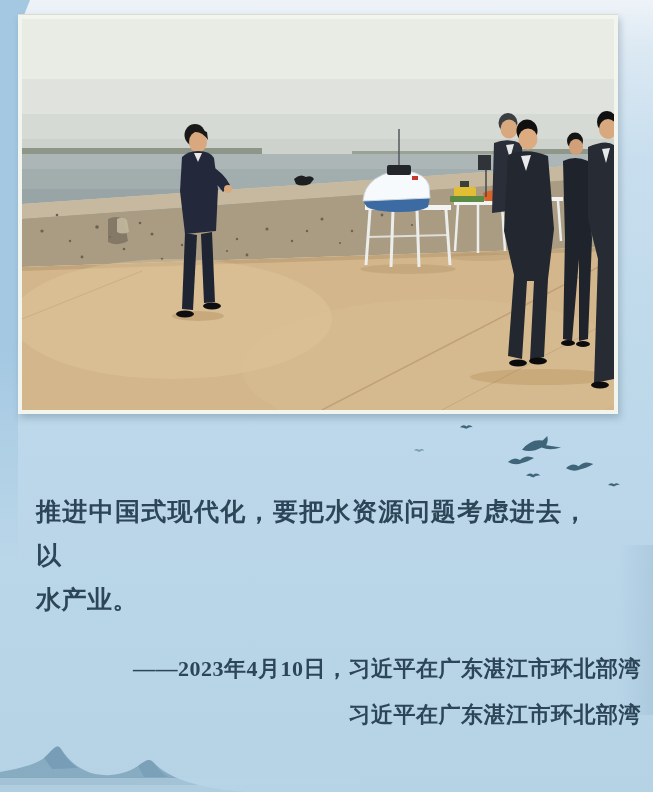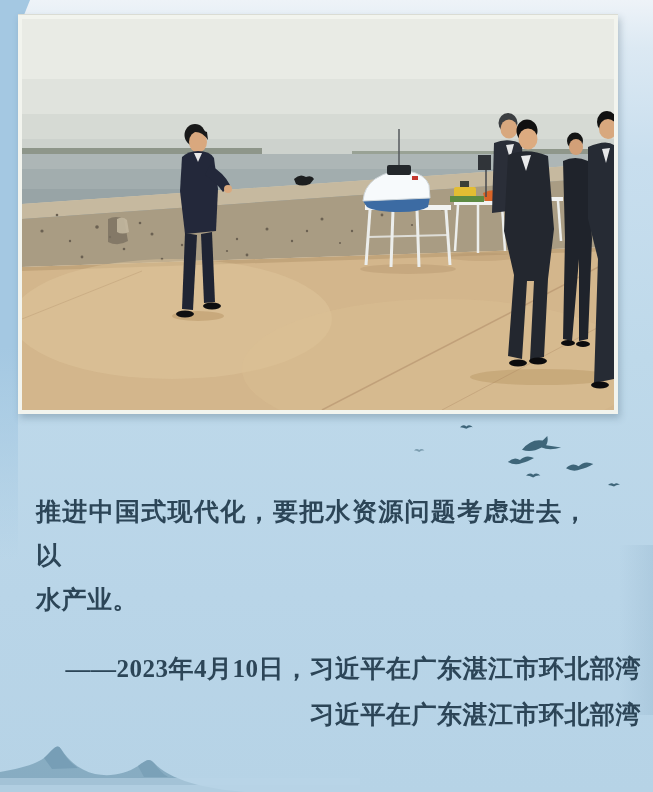--- a/index.html
+++ b/index.html
@@ -27,21 +27,21 @@
   .photo-card svg{display:block;width:592px;height:391px;}
   .birds{position:absolute;left:398px;top:412px;width:255px;height:100px;z-index:1;}
   .quote{
     position:absolute;left:36px;top:490px;width:552px;z-index:2;
     color:#2c4557;font-weight:bold;font-size:25px;line-height:44px;letter-spacing:.5px;
   }
   .qline{margin:0;text-align:justify;text-align-last:justify;}
   .qline.last{text-align:right;text-align-last:left;}
   .attr{
     position:absolute;left:40px;right:12px;top:646px;z-index:2;text-align:right;
-    color:#2c4557;font-weight:bold;font-size:25px;line-height:46px;letter-spacing:.5px;
+    color:#2c4557;font-weight:bold;font-size:22px;line-height:46px;letter-spacing:.5px;
   }
   .aline{margin:0;}
   .mountains{position:absolute;left:0;bottom:0;width:360px;height:100px;z-index:1;}
   .rwash{
     position:absolute;right:0;top:545px;width:34px;height:170px;z-index:0;
     background:linear-gradient(90deg,rgba(141,175,199,0) 0%,rgba(141,175,199,.28) 100%);
   }
 </style>
 </head>
 <body>

